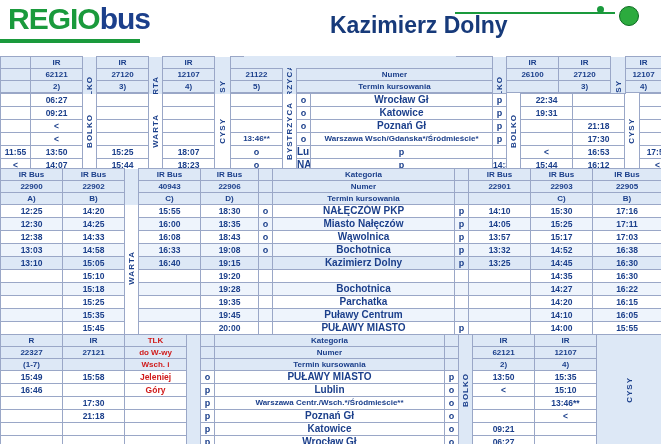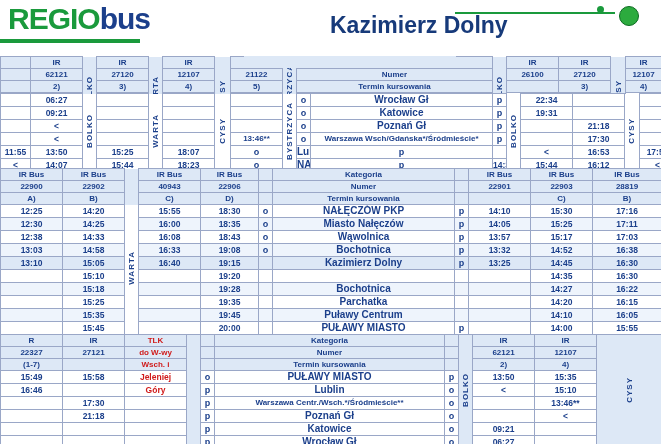--- a/index.html
+++ b/index.html
@@ -300,21 +300,21 @@
     <tr class="hdrrow">
       <td class="band hdrcell">22900</td>
       <td class="band hdrcell">22902</td>
       <td class="band hdrcell">40943</td>
       <td class="band hdrcell">22906</td>
       <td class="band"></td>
       <td class="band hdrcell">Numer</td>
       <td class="band"></td>
       <td class="band hdrcell">22901</td>
       <td class="band hdrcell">22903</td>
-      <td class="band hdrcell">28819</td>
+      <td class="band hdrcell">22905</td>
     </tr>
     <tr class="hdrrow">
       <td class="band hdrcell">A)</td>
       <td class="band hdrcell">B)</td>
       <td class="band hdrcell">C)</td>
       <td class="band hdrcell">D)</td>
       <td class="band"></td>
       <td class="band hdrcell">Termin kursowania</td>
       <td class="band"></td>
       <td class="band hdrcell"></td>

